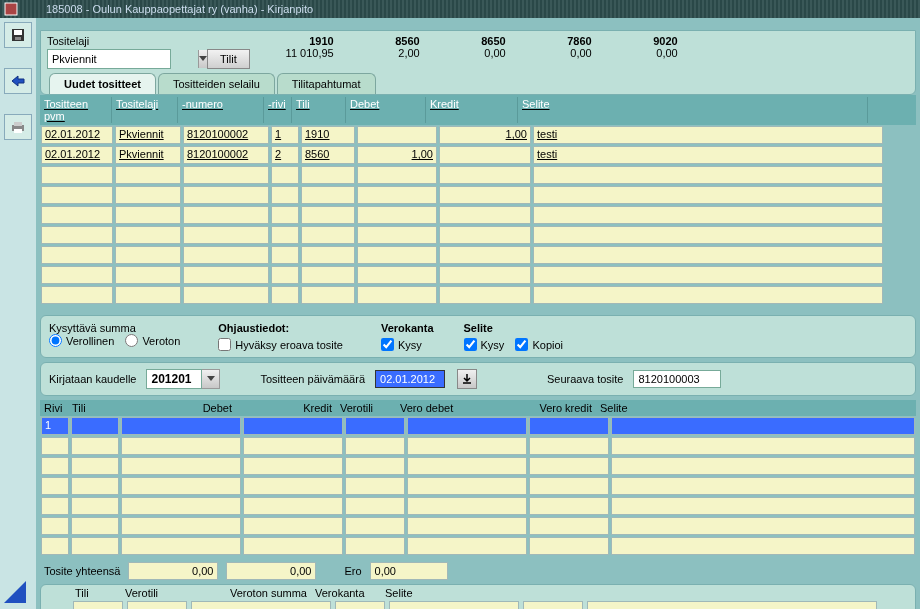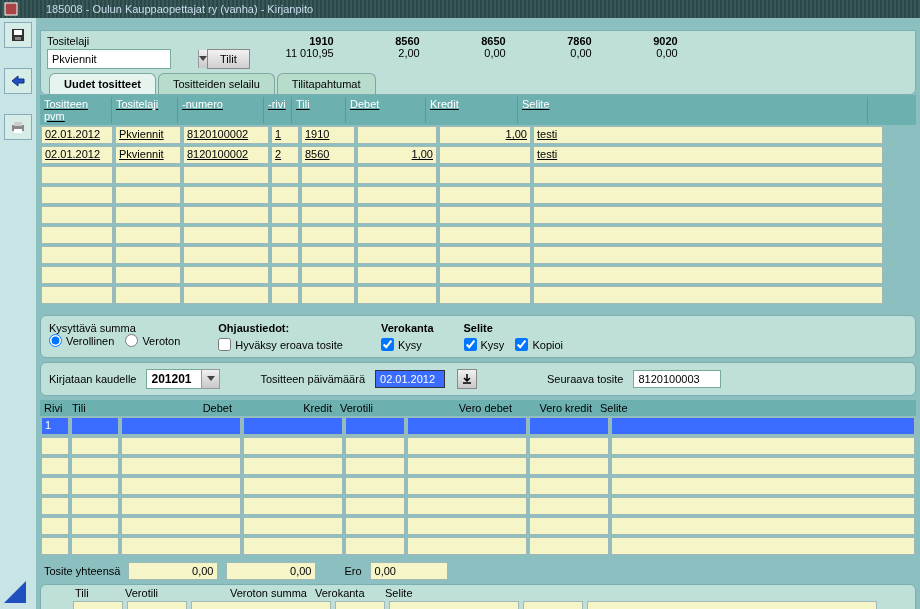--- a/index.html
+++ b/index.html
@@ -53,21 +53,21 @@
 .date-btn { border: 1px solid #888; background: linear-gradient(#f0f0f0,#c8c8c8); width: 20px; height: 20px; display: flex; align-items: center; justify-content: center; cursor: pointer; margin-left: 2px; }
 .next-tosite { background: #fff; border: 1px solid #7a9; padding: 2px 4px; width: 88px; font-size: 11px; }
 .grid2 { margin: 4px; }
 .g2-head { display: flex; background: #6cb0b0; color: #000; font-size: 11px; padding: 1px 0; }
 .g2-head > div { padding: 1px 4px; }
 .g2w-rivi { width: 28px; }
 .g2w-tili { width: 48px; }
 .g2w-deb { width: 120px; text-align: right; }
 .g2w-kre { width: 100px; text-align: right; }
 .g2w-vtili { width: 60px; }
-.g2w-vdeb { width: 120px; text-align: right; }
+.g2w-vdeb { width: 120px; }
 .g2w-vkre { width: 80px; text-align: right; }
 .g2w-sel { width: 250px; }
 .g2-row { display: flex; }
 .g2-row.sel .cell { background: #3a6cff; color: #fff; }
 .g2-row.sel .cell.first { background: #3a6cff; }
 .totals { display: flex; align-items: center; gap: 8px; margin: 6px 4px 0 8px; font-size: 11px; }
 .totals .tcell { background: #f5f5c8; border: 1px solid #a0b8b8; padding: 2px 4px; text-align: right; }
 .tw1 { width: 90px; }
 .tw2 { width: 90px; }
 .tw3 { width: 78px; }

